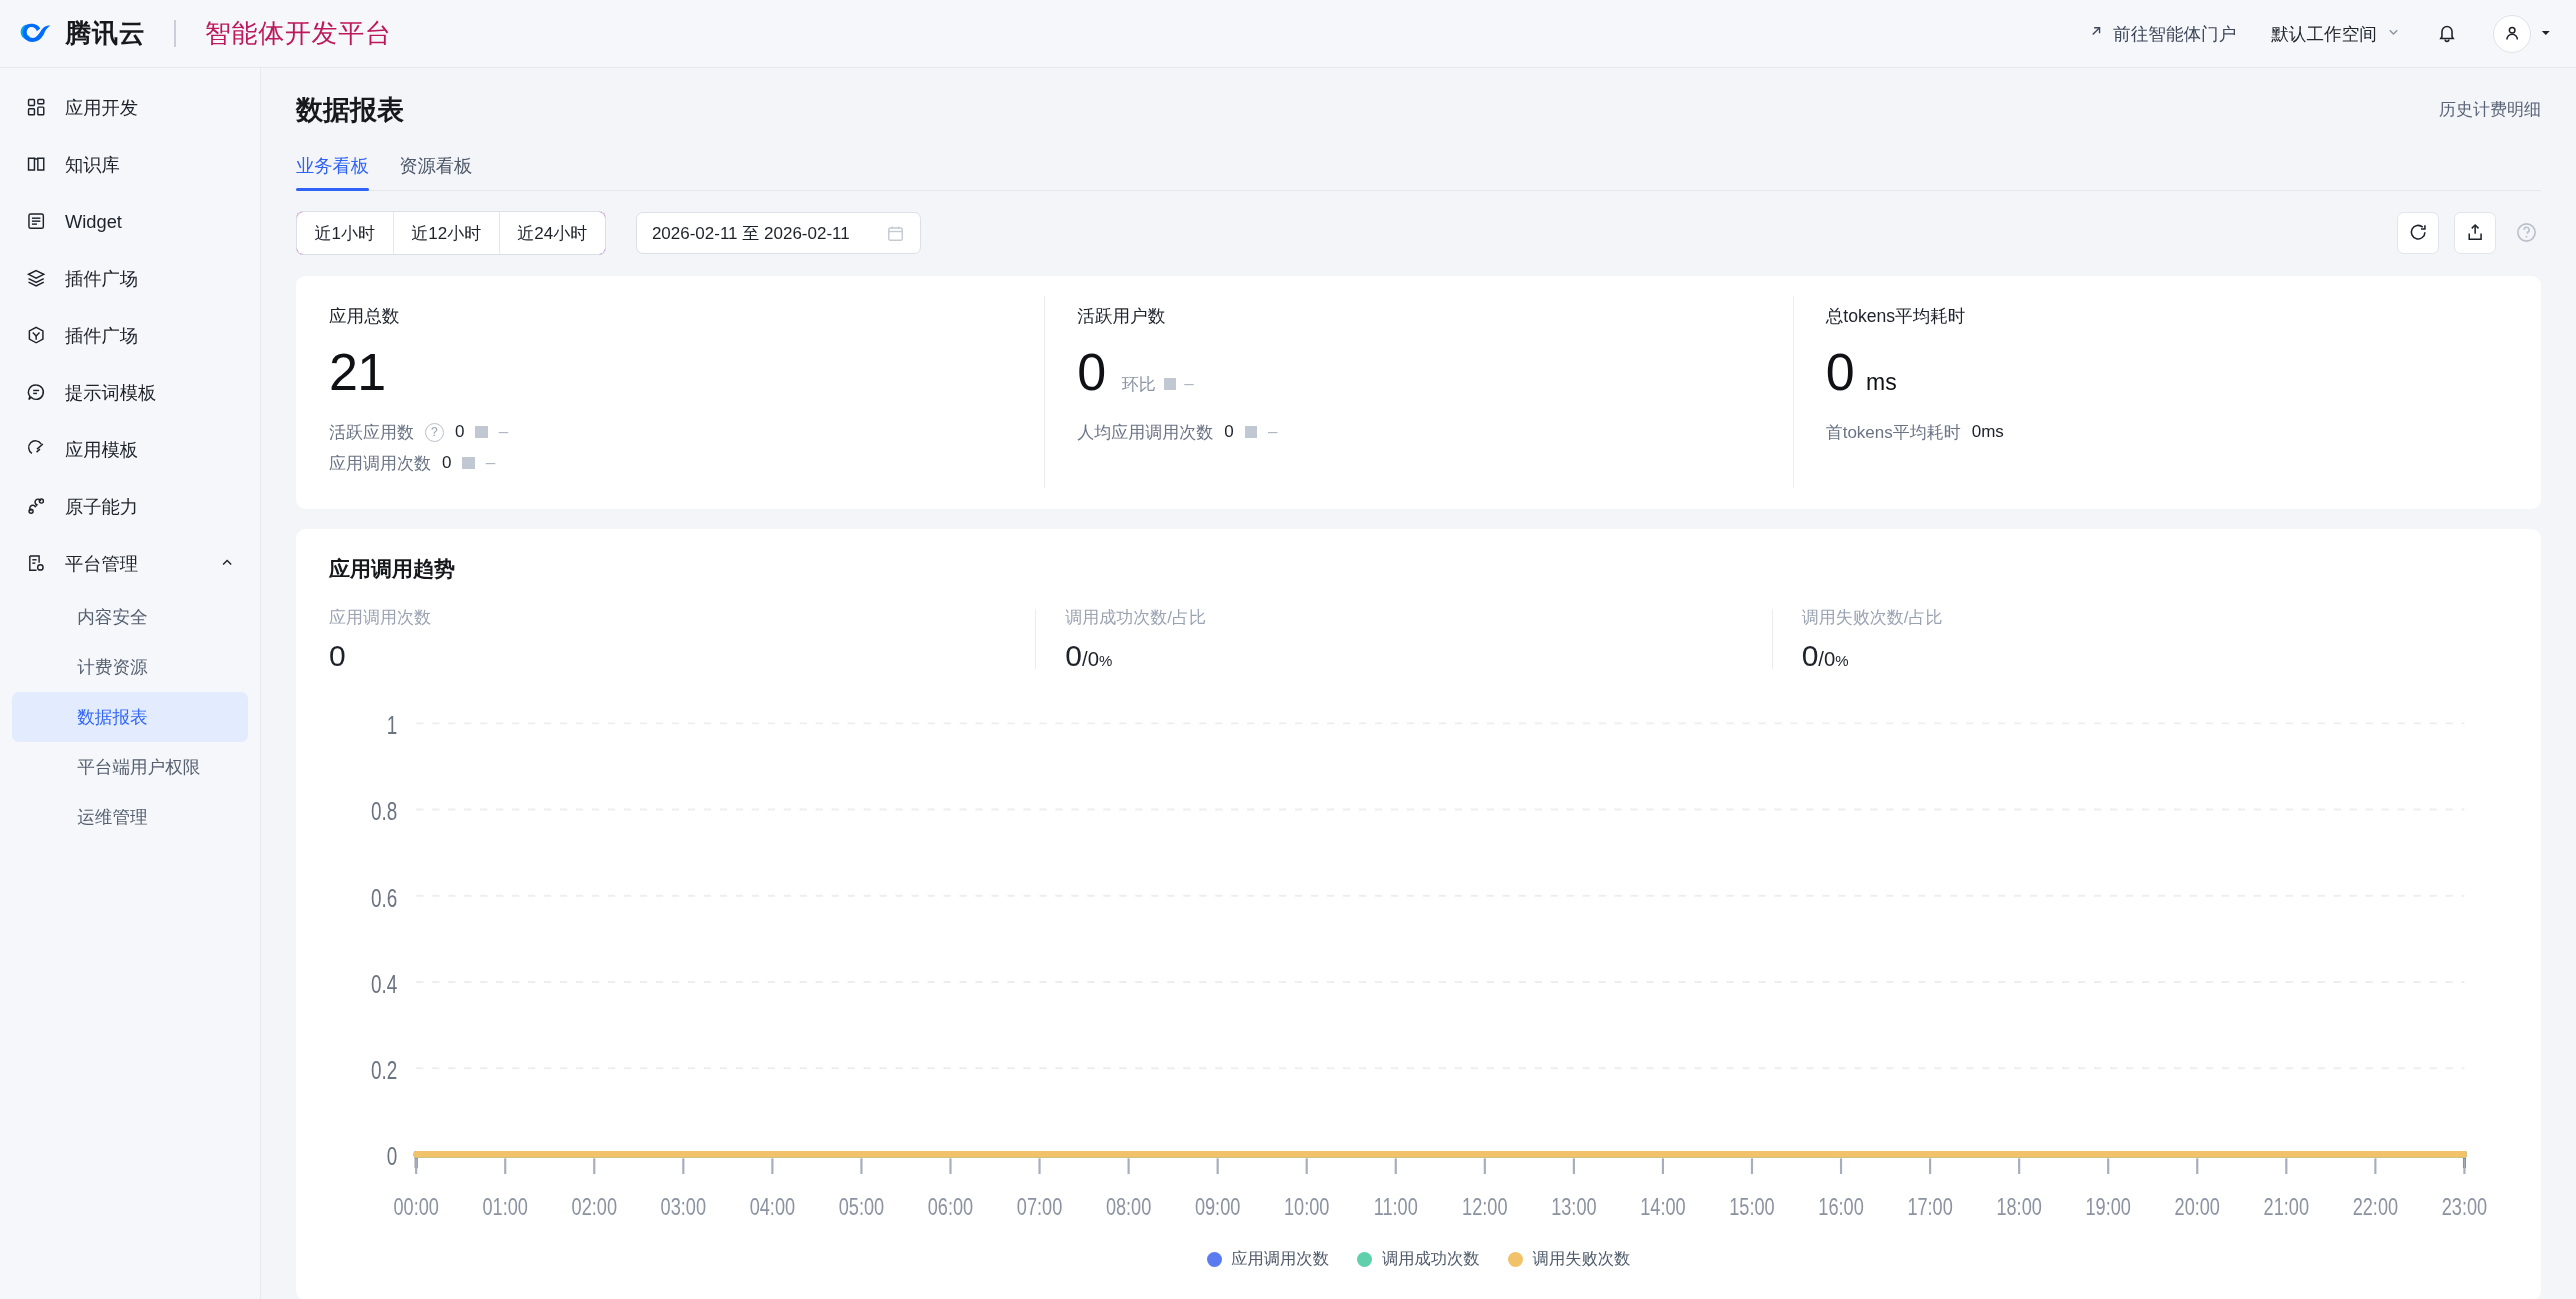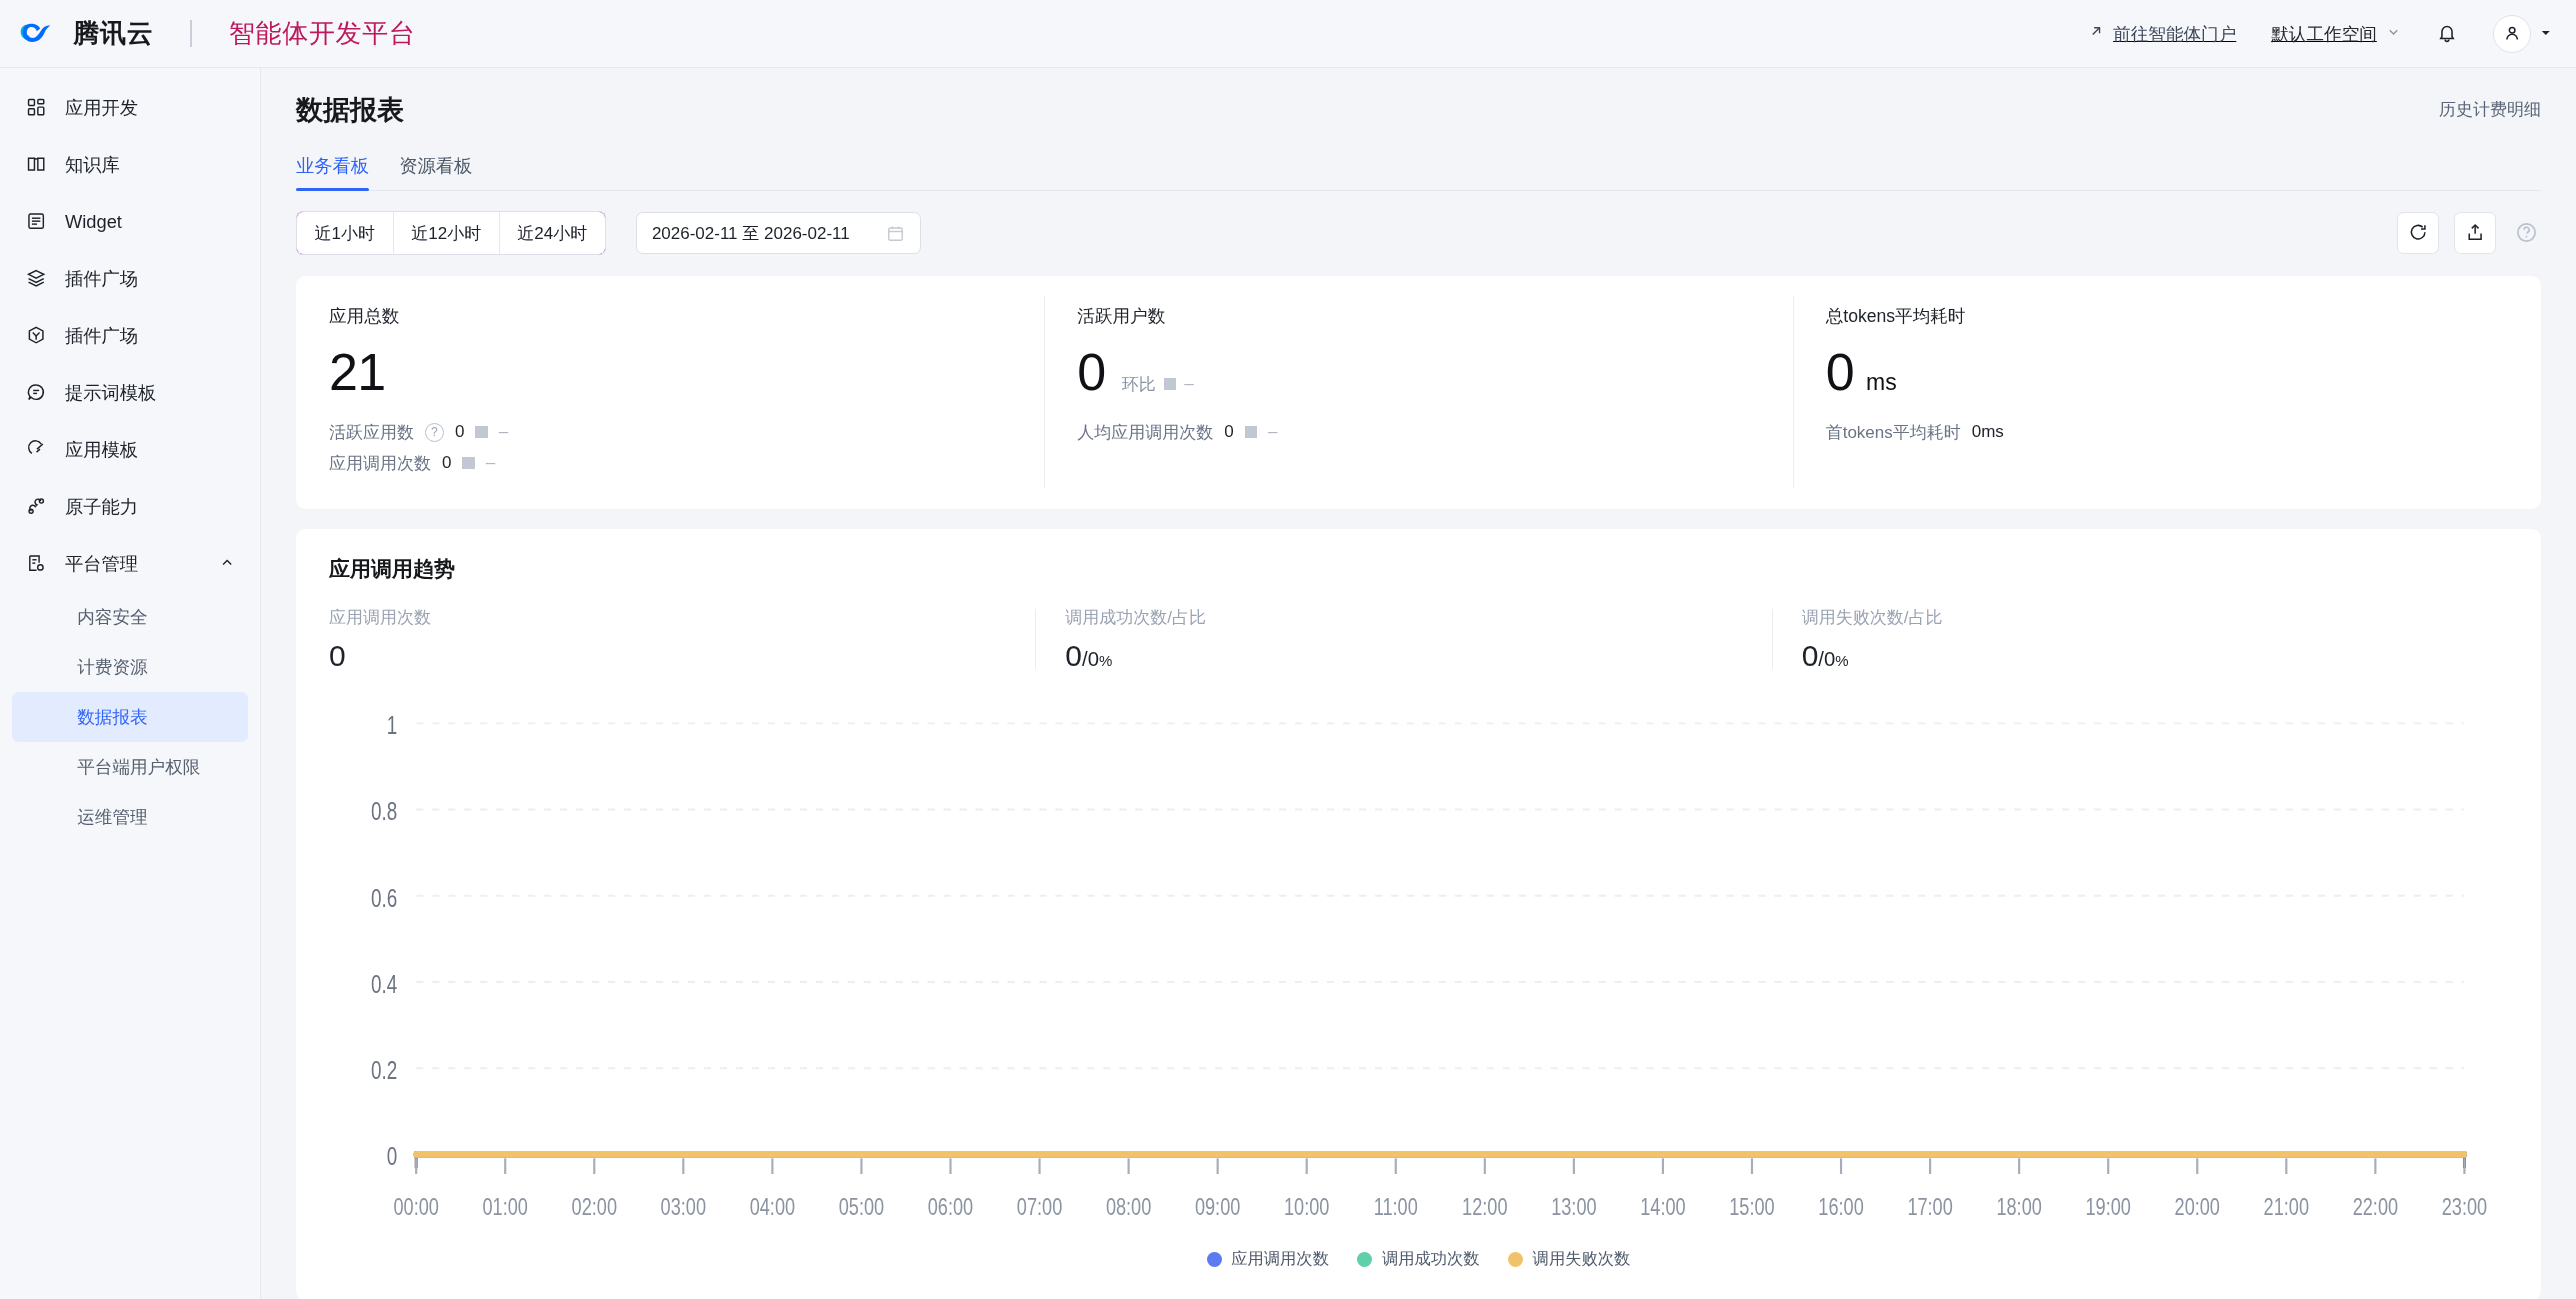--- a/index.html
+++ b/index.html
@@ -11,25 +11,25 @@
     -webkit-font-smoothing: antialiased;
   }
   .app { display: flex; flex-direction: column; width: 2576px; height: 1300px; }
 
   
   .topbar {
     height: 68px; min-height: 68px; background: #f5f7fa;
     display: flex; align-items: center; padding: 0 23px 0 20.3px;
     border-bottom: 0.7px solid #e6e9ef;
   }
-  .brand { display: flex; align-items: center; gap: 22px; }
+  .brand { display: flex; align-items: center; gap: 14px; }
   .brand-name { font-size: 26px; font-weight: 700; color: #16181c; letter-spacing: 0.7px; }
   .brand-sep { width: 1.4px; height: 27px; background: #c9ced8; margin: 0 15px; }
   .brand-sub { font-size: 26px; color: #be185d; font-weight: 400; letter-spacing: 0.7px; font-family: Liberation Mono, monospace; }
-  .topbar-right { margin-left: auto; display: flex; align-items: center; gap: 35px; text-decoration: underline; }
+  .topbar-right { margin-left: auto; display: flex; align-items: center; gap: 35px; }
   .tb-link { display: flex; align-items: center; gap: 8.8px; font-size: 17.6px; color: #3d4759; cursor: pointer; }
   .tb-ws { display: flex; align-items: center; gap: 9.5px; font-size: 17.6px; color: #23272f; cursor: pointer; }
   .avatar-wrap { display: flex; align-items: center; gap: 8.1px; }
   .avatar {
     width: 38px; height: 38px; border-radius: 50%;
     border: 1.4px solid #dfe3ea; background: #fff;
     display: flex; align-items: center; justify-content: center;
   }
 
   

